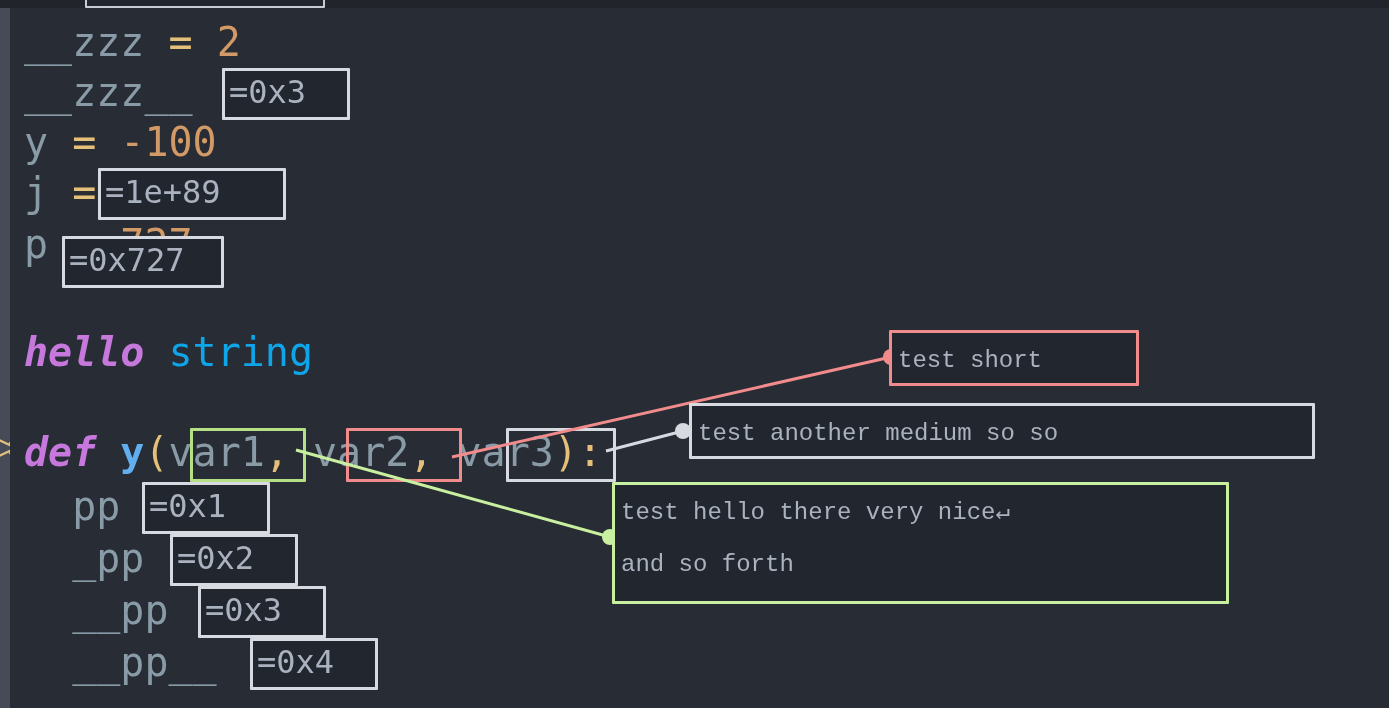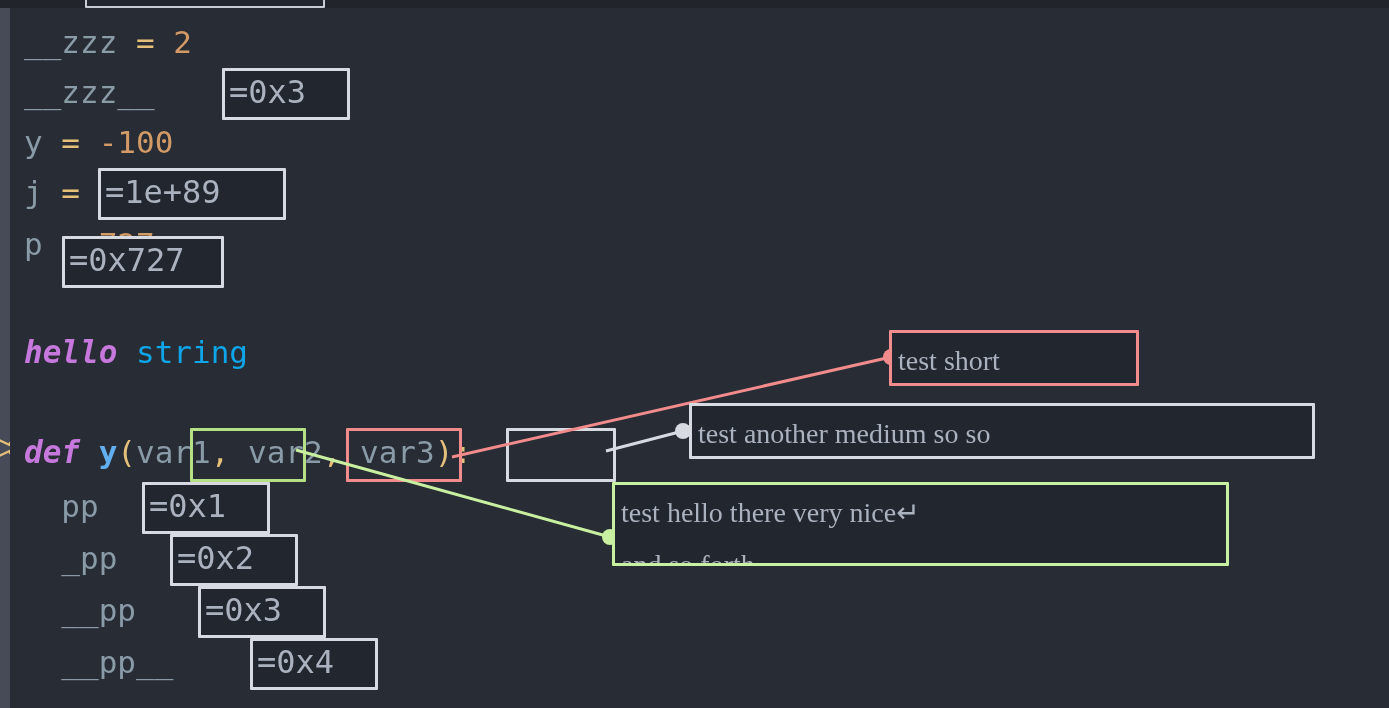--- a/index.html
+++ b/index.html
@@ -43,21 +43,21 @@
     width: 1379px; height: 700px;
     background: #282c34;
   }
 
   
   .code-line {
     position: absolute;
     left: 14px;
     height: 52px;
     line-height: 52px;
-    font-size: 31px;
+    font-size: 40px;
     letter-spacing: 0px;
     white-space: pre;
     font-family: "DejaVu Sans Mono", monospace;
   }
   .tok-var  { color: #8a9ba8; }
   .tok-op   { color: #e5c07b; }
   .tok-num  { color: #d19a66; }
   .tok-kw   { color: #c678dd; font-style: italic; font-weight: bold; }
   .tok-mod  { color: #0ea5e9; }
   .tok-fn   { color: #61afef; font-weight: bold; }
@@ -92,22 +92,22 @@
 
   
   .callout {
     position: absolute;
     box-sizing: border-box;
     background: #22262e;
     border-width: 3px;
     border-style: solid;
     border-radius: 1px;
     color: #abb2bf;
-    font-family: Liberation Serif, serif;
-    font-size: 28px;
+    font-family: Liberation Mono, monospace;
+    font-size: 24px;
     line-height: 52px;
     white-space: pre;
     padding: 2px 6px;
     overflow: hidden;
   }
 
   
   #connectors {
     position: absolute;
     left: 0; top: 0;
@@ -172,17 +172,17 @@
       <circle cx="891" cy="357" r="8" fill="#f28b8b"></circle>
       <line x1="606" y1="451" x2="683" y2="431" stroke="#d7dae0" stroke-width="3"></line>
       <circle cx="683" cy="431" r="8" fill="#d7dae0"></circle>
       <line x1="296" y1="450" x2="610" y2="537" stroke="#c8f0a0" stroke-width="3"></line>
       <circle cx="610" cy="537" r="8" fill="#c8f0a0"></circle>
     </svg>
 
   <div id="callout-layer">
       <div class="callout" style="left: 889px; top: 330px; width: 250px; height: 56px; border-color: rgb(242, 139, 139);">test short</div>
       <div class="callout" style="left: 689px; top: 403px; width: 626px; height: 56px; border-color: rgb(215, 218, 224);">test another medium so so</div>
-      <div class="callout" style="left: 612px; top: 482px; width: 617px; height: 84px; border-color: rgb(200, 240, 160);">test hello there very nice↵
+      <div class="callout" style="left: 612px; top: 482px; width: 617px; height: 122px; border-color: rgb(200, 240, 160);">test hello there very nice↵
 and so forth</div>
     </div>
 
 </div>
 
 </body></html>

